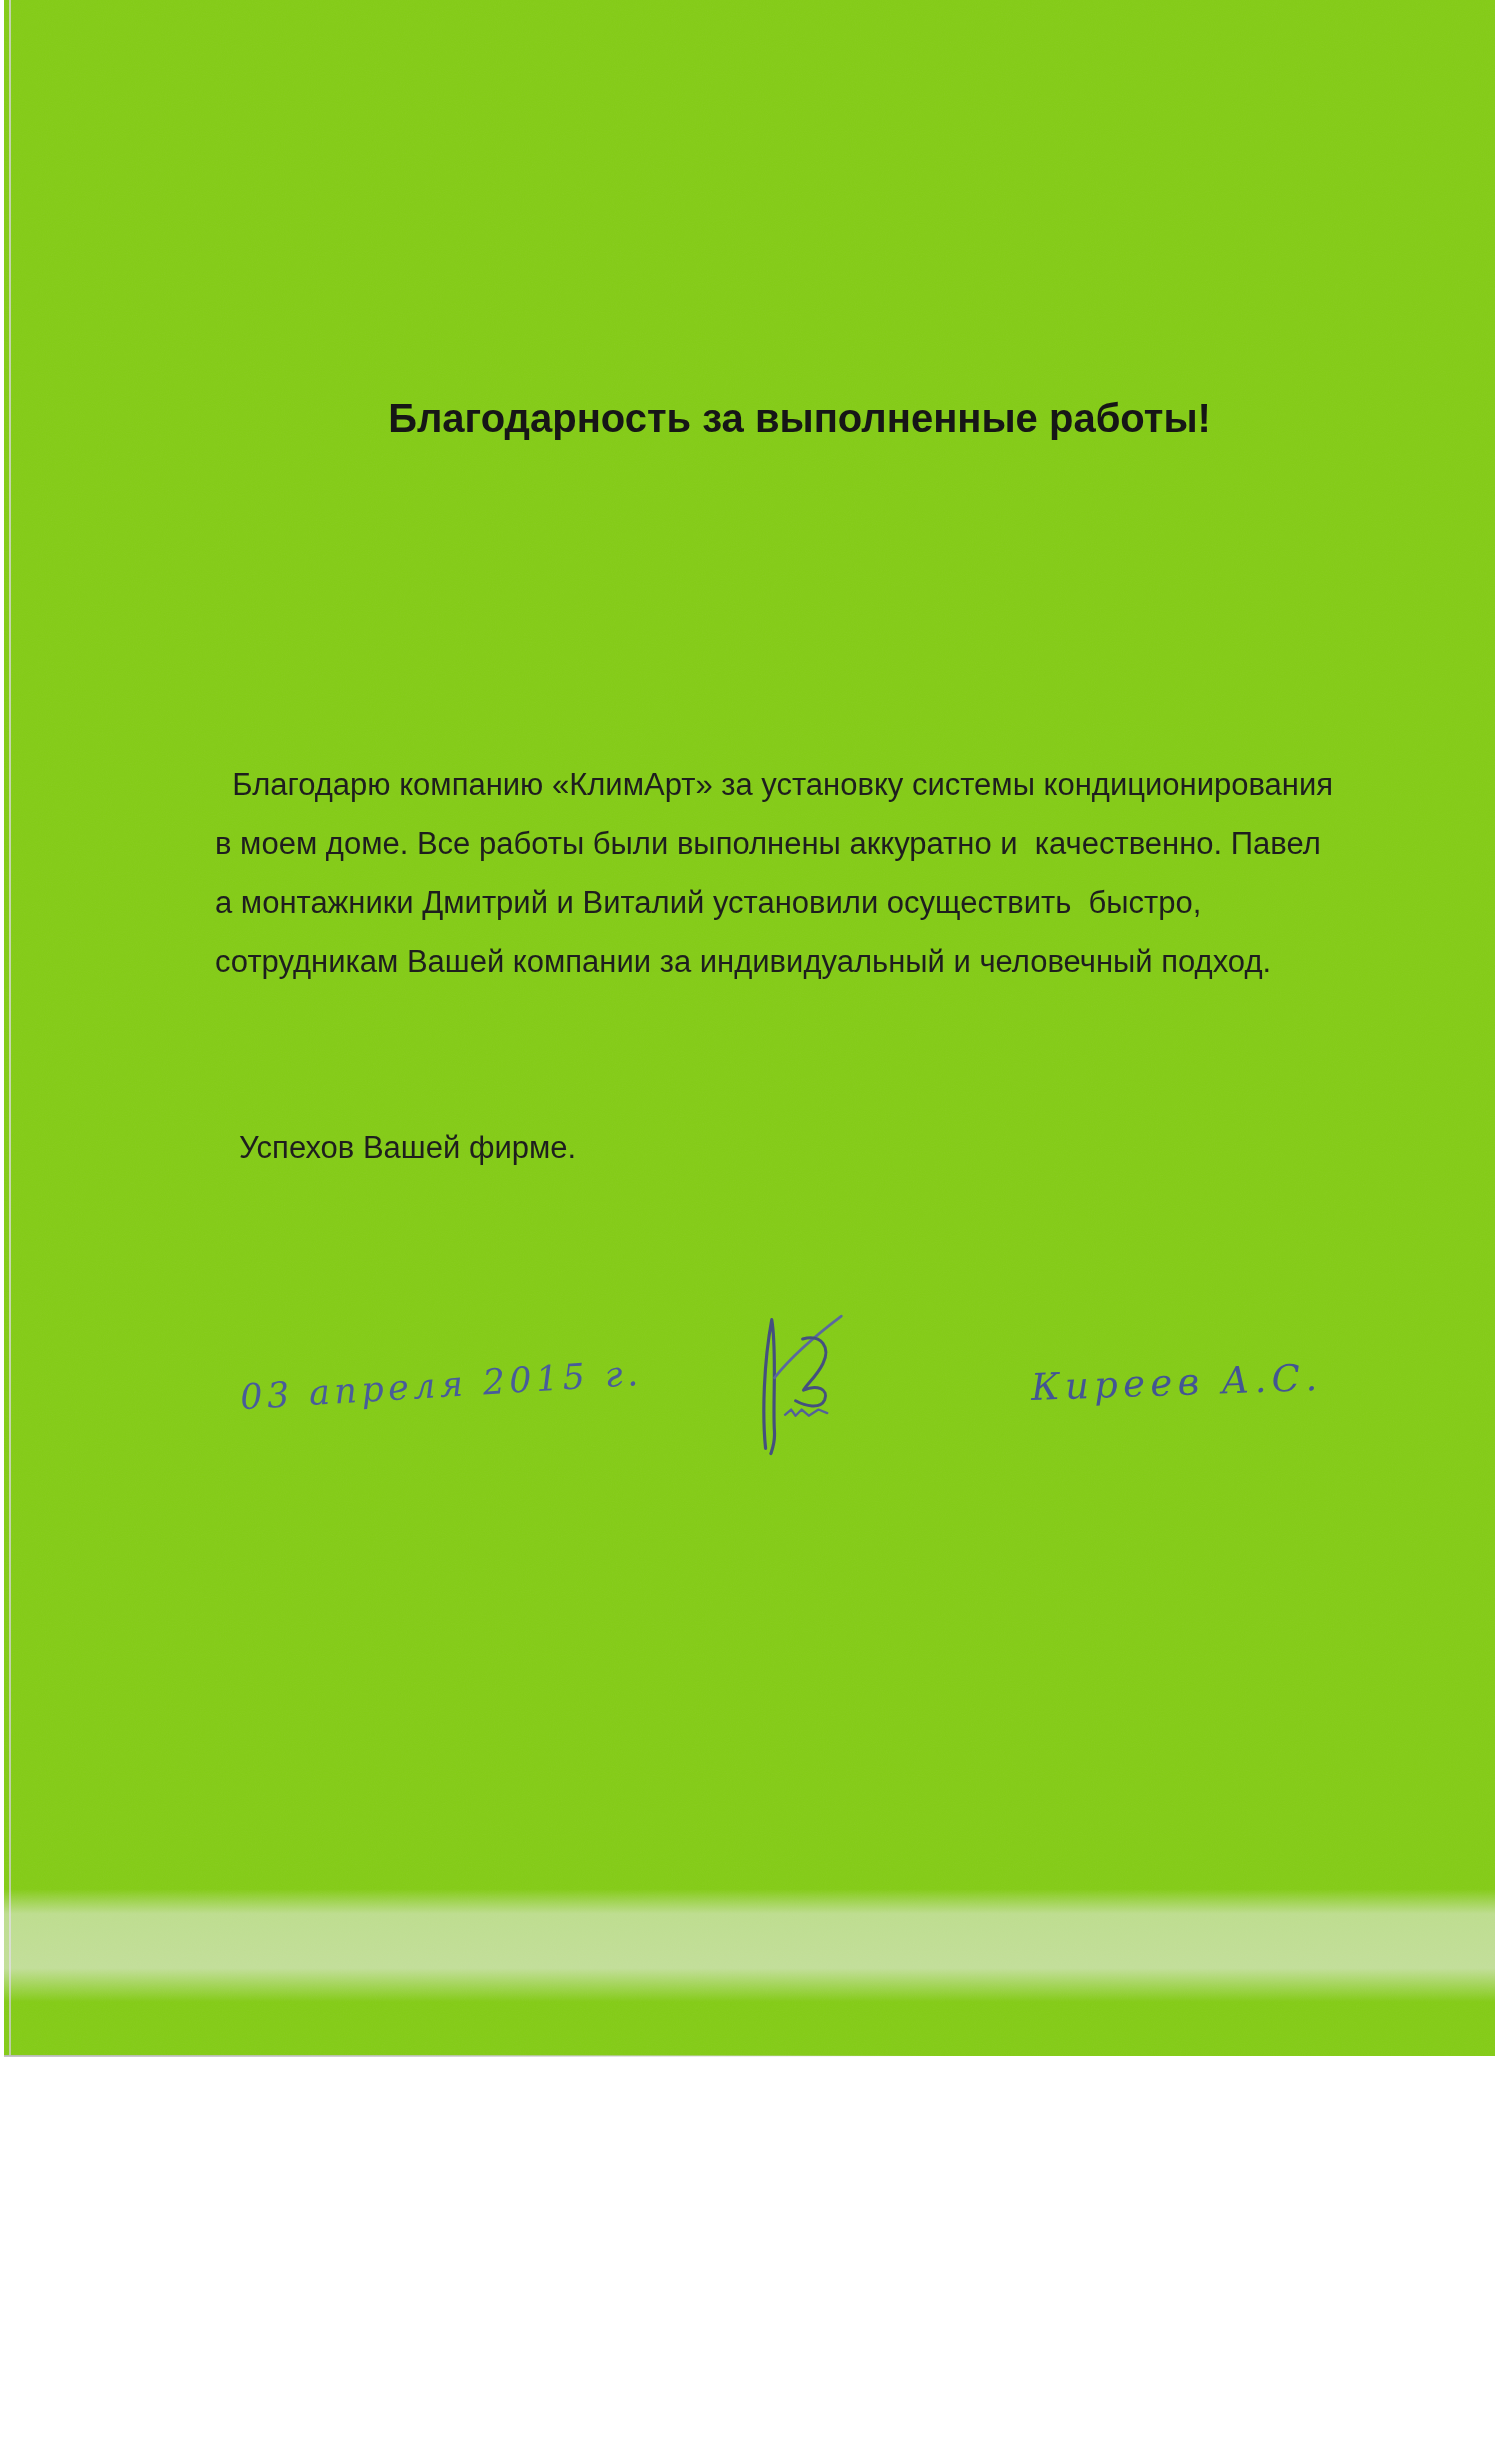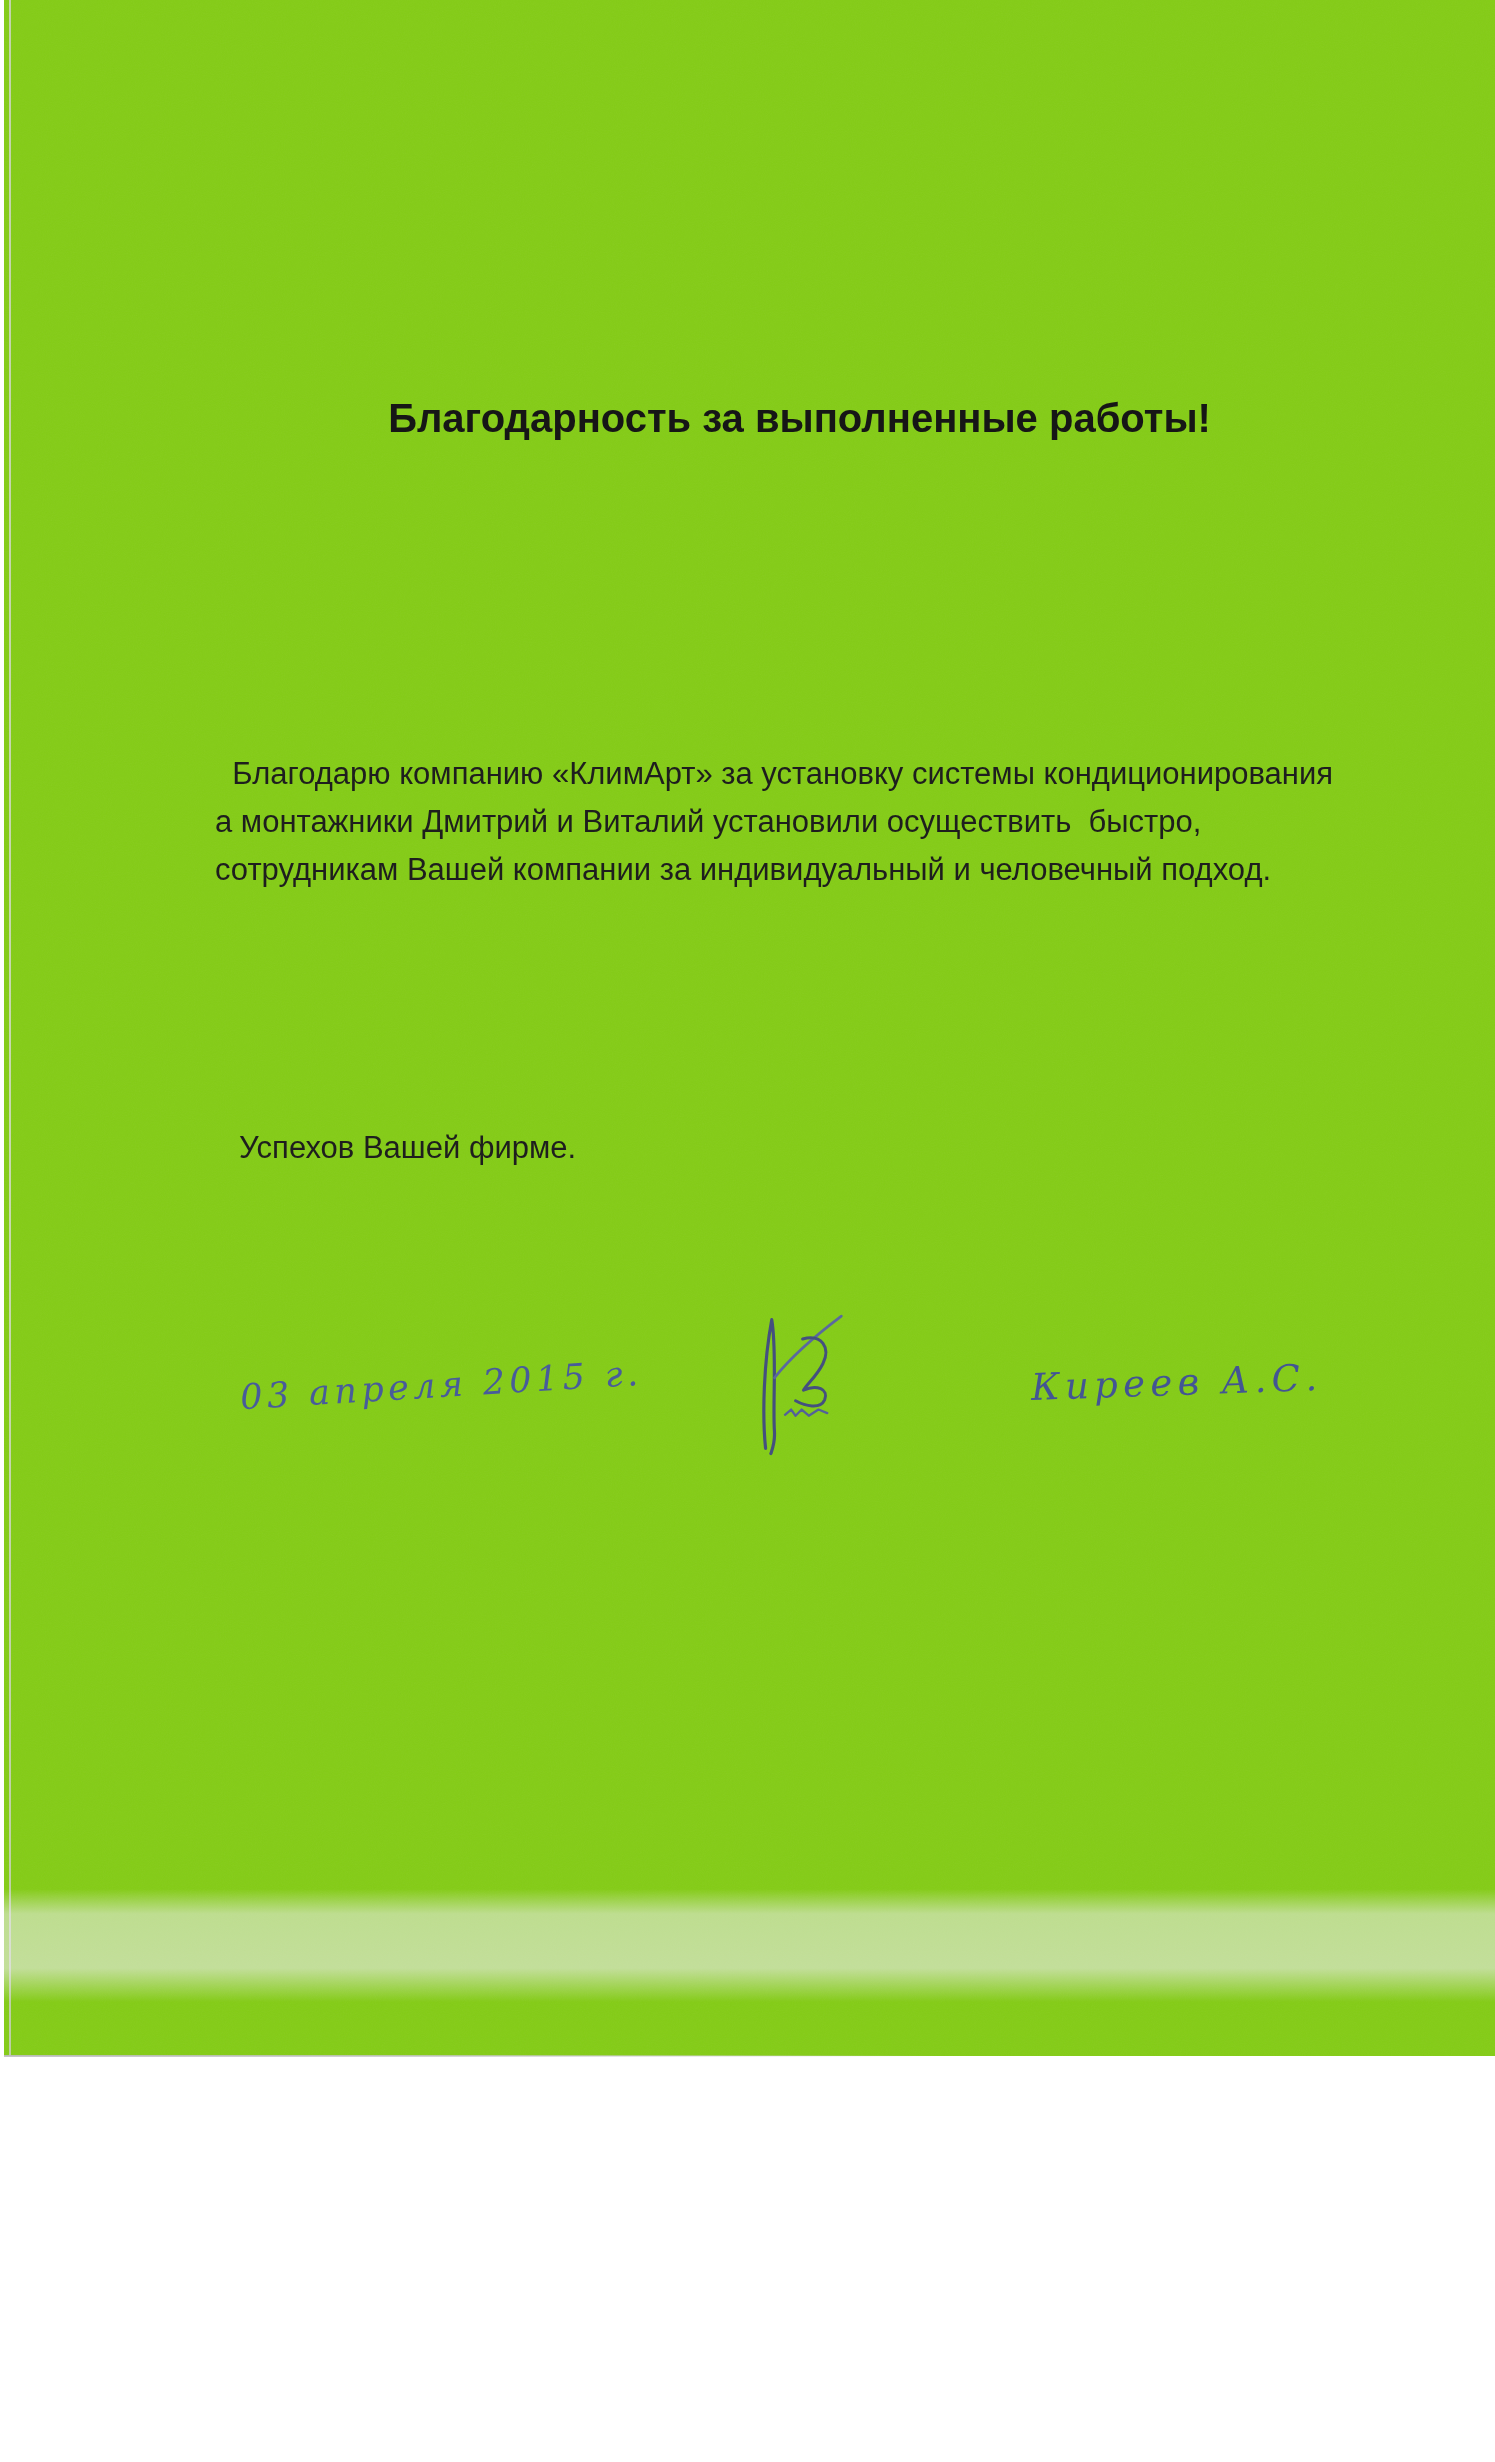--- a/index.html
+++ b/index.html
@@ -61,20 +61,21 @@
     font-family: "Liberation Sans", sans-serif;
   }
   .body-block {
     position: absolute; left: 211px; top: 750px; width: 1134px;
   }
   .body-line {
     height: 48px; line-height: 48px;
     font-size: 31px; color: #1e1e1e;
     white-space: pre;
     font-family: "Liberation Sans", sans-serif;
+    margin-top: 11px;
   }
   .closing-line {
     position: absolute; left: 211px; top: 1124px;
     height: 48px; line-height: 48px;
     font-size: 31px; color: #1e1e1e;
     white-space: pre;
     margin-left: 24px;
   }
 
   
@@ -121,20 +122,21 @@
     <div class="scan-edge-left"></div>
     <div class="scan-band"></div>
     <div class="scan-edge-bottom"></div>
 
     <div class="doc-title-wrap">
       <span class="doc-title">Благодарность за выполненные работы!</span>
     </div>
 
     <div class="body-block">
       <div class="body-line">  Благодарю компанию «КлимАрт» за установку системы кондиционирования</div>
+      <div class="body-line">в моем доме. Все работы были выполнены аккуратно и  качественно. Павел</div>
       <div class="body-line">а монтажники Дмитрий и Виталий установили осуществить  быстро,</div>
       <div class="body-line">сотрудникам Вашей компании за индивидуальный и человечный подход.</div>
     </div>
 
     <div class="closing-line">Успехов Вашей фирме.</div>
 
     <div class="hw hw-date">03 апреля 2015 г.</div>
 
     <svg class="hw-sign" viewBox="0 0 160 170" xmlns="http://www.w3.org/2000/svg" fill="none" stroke-linecap="round" stroke-linejoin="round">
       <path d="M54,158 C50,120 52,60 61,12 C67,48 62,105 64,138 C65,150 62,158 60,164" stroke="#44507f" stroke-width="3.6"></path>

